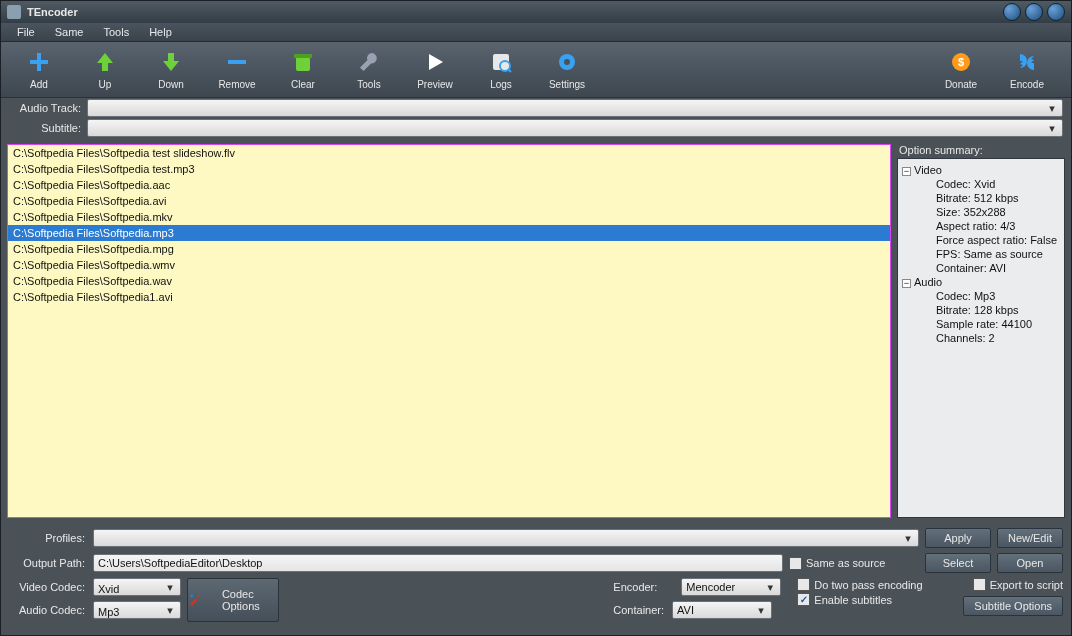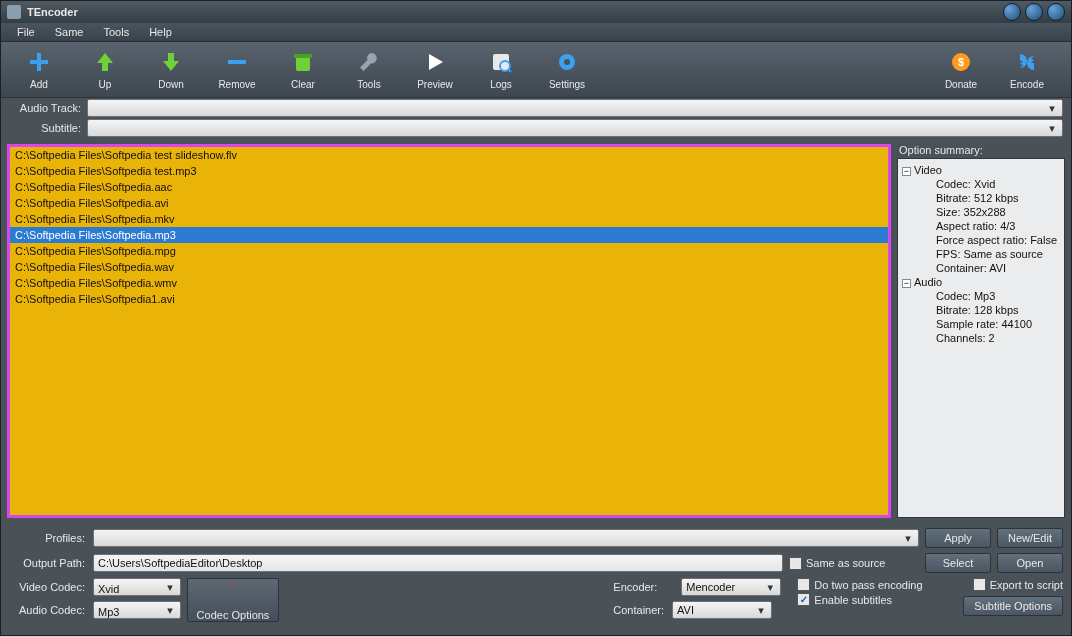--- a/index.html
+++ b/index.html
@@ -26,39 +26,39 @@
 
 .trackrow { height:20px; display:flex; align-items:center; padding:3px 8px; color:#e8e8e8; background:#4a5258; }
 .trackrow .lbl { width:78px; text-align:right; padding-right:6px; }
 .combo { flex:1; height:18px; background:linear-gradient(#f5f5f5,#d9d9d9); border:1px solid #6a7178; border-radius:2px; display:flex; align-items:center; padding:0 4px; position:relative; color:#111; }
 .combo .dd { position:absolute; right:2px; top:1px; width:16px; height:14px; display:flex; align-items:center; justify-content:center; color:#333; }
 .combo.short { flex:0 0 88px;align-items:flex-end; }
 .combo.med { flex:0 0 100px; }
 
 
 .main { flex:1; display:flex; padding:6px; gap:6px; background:#4a5258; overflow:hidden; }
-.filelist { flex:1; background:#eab308; border:3px solid #d946ef; color:#111; overflow:auto; }
+.filelist { flex:1; background:#fef9c3; border:1px solid #d946ef; color:#111; overflow:auto; }
 .filelist .row { padding:2px 5px; white-space:nowrap; }
 .filelist .row.sel { background:#2a7bd1; color:#fff; }
 .summary { width:168px; display:flex; flex-direction:column; color:#e8e8e8; }
 .summary .shdr { padding:0 2px 2px 2px; }
 .summary .spanel { flex:1; background:#ebecee; border:1px solid #2f3840; color:#111; padding:4px 4px; font-size:11px; overflow:auto; }
 .tree .node { white-space:nowrap; padding:1px 0; }
 .tree .toggle { display:inline-block; width:9px; height:9px; border:1px solid #888; background:#fff; line-height:7px; font-size:9px; text-align:center; margin-right:3px; }
 .tree .ind2 { padding-left:34px; }
 
 
 .bottom { background:#4a5258; padding:4px 8px 8px 8px; color:#e8e8e8; }
 .brow { display:flex; align-items:center; margin-bottom:5px; gap:6px; }
 .brow .blbl { width:78px; text-align:right; padding-right:2px; }
 .btn { height:20px; background:linear-gradient(#62707b,#4a5661); border:1px solid #2a333b; border-radius:2px; color:#e8e8e8; padding:0 10px; display:flex; align-items:center; justify-content:center; min-width:66px; }
 .btn.wide { min-width:88px; }
 .chk { width:13px; height:13px; background:#e8e8e8; border:1px solid #555; display:inline-flex; align-items:center; justify-content:center; margin-right:4px; color:#1a5aa8; font-size:10px; font-weight:bold; }
 .chklbl { display:flex; align-items:center; }
-.codecbtn { width:92px; height:44px; background:linear-gradient(#5c6872,#454f59); border:1px solid #2a333b; border-radius:2px; display:flex; flex-direction:column; align-items:center; justify-content:flex-end; color:#e8e8e8; margin-right:6px;gap:20px; }
+.codecbtn { width:92px; height:44px; background:linear-gradient(#5c6872,#454f59); border:1px solid #2a333b; border-radius:2px; display:flex; flex-direction:row; align-items:center; justify-content:flex-end; color:#e8e8e8; margin-right:6px;gap:20px; }
 .codecbtn svg { margin-bottom:2px; }
 
 .pathinput { flex:1; height:18px; background:linear-gradient(#f5f5f5,#e5e5e5); border:1px solid #6a7178; border-radius:2px; display:flex; align-items:center; padding:0 4px; color:#111; }
 </style>
 </head>
 <body>
 
 <div class="window">
 
   <div class="titlebar">
@@ -192,22 +192,22 @@
 
   <div class="main">
     <div class="filelist" id="filelist">
         <div class="row">C:\Softpedia Files\Softpedia test slideshow.flv</div>
         <div class="row">C:\Softpedia Files\Softpedia test.mp3</div>
         <div class="row">C:\Softpedia Files\Softpedia.aac</div>
         <div class="row">C:\Softpedia Files\Softpedia.avi</div>
         <div class="row">C:\Softpedia Files\Softpedia.mkv</div>
         <div class="row sel">C:\Softpedia Files\Softpedia.mp3</div>
         <div class="row">C:\Softpedia Files\Softpedia.mpg</div>
+        <div class="row">C:\Softpedia Files\Softpedia.wmv</div>
         <div class="row">C:\Softpedia Files\Softpedia.wav</div>
-        <div class="row">C:\Softpedia Files\Softpedia.wmv</div>
         <div class="row">C:\Softpedia Files\Softpedia1.avi</div>
       </div>
     <div class="summary">
       <div class="shdr">Option summary:</div>
       <div class="spanel tree">
         <div class="node"><span class="toggle">−</span><span>Video</span></div>
         <div class="node ind2">Codec: Xvid</div>
         <div class="node ind2">Bitrate: 512 kbps</div>
         <div class="node ind2">Size: 352x288</div>
         <div class="node ind2">Aspect ratio: 4/3</div>

